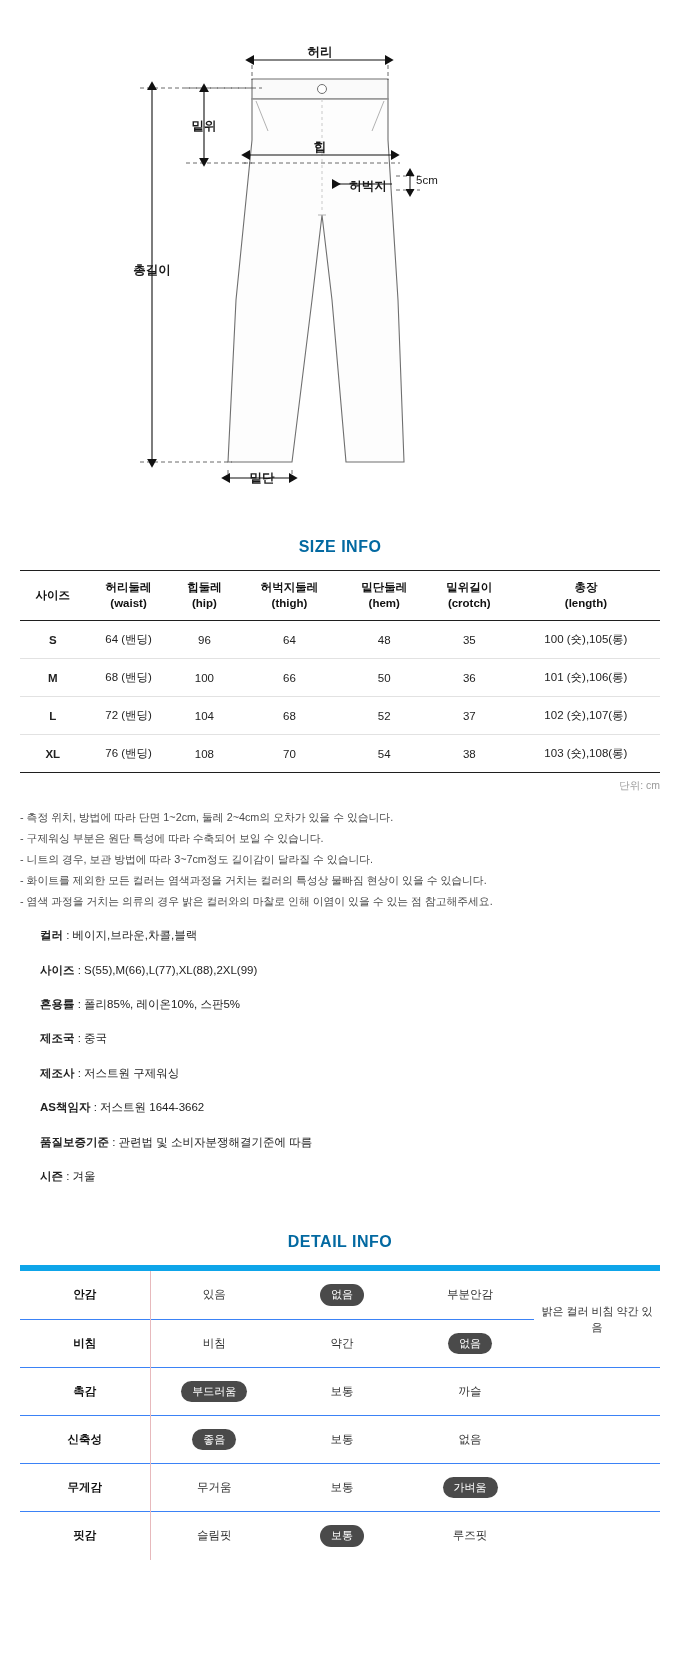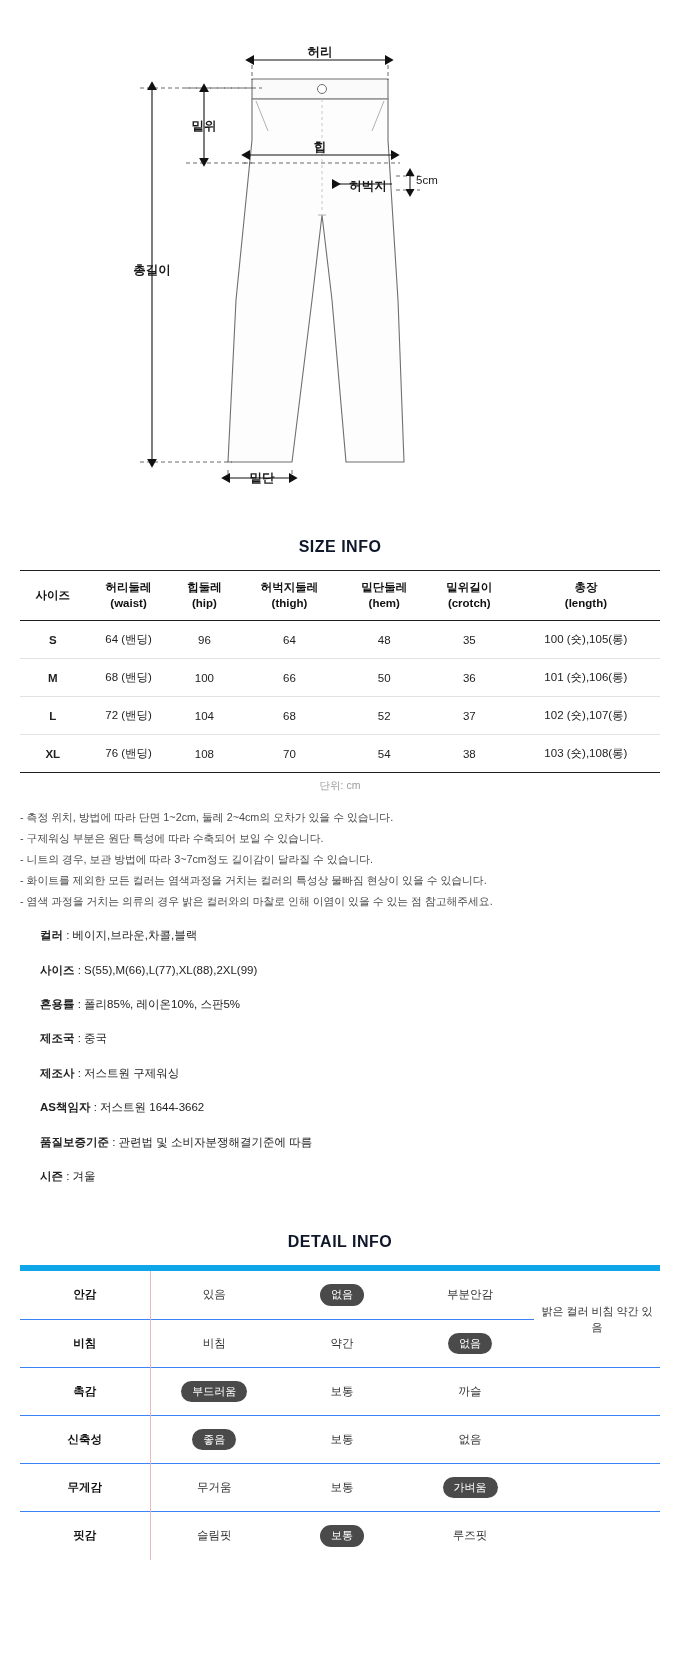--- a/index.html
+++ b/index.html
@@ -36,21 +36,21 @@
     fill: #1a1a1a;
     font-family: "Liberation Sans", sans-serif;
   }
 
   
   .sec-title {
     text-align: center;
     font-size: 16px;
     font-weight: bold;
     letter-spacing: 0.5px;
-    color: #0f172a;
+    color: #0369a1;
     margin: 0;
     padding: 18px 0 14px 0;
   }
 
   
   .size-table-wrap { padding: 0 0 0 0; }
   table.size-table {
     width: 640px;
     margin: 0 auto;
     border-collapse: collapse;
@@ -75,21 +75,21 @@
   }
   table.size-table tbody tr:last-child td {
     border-bottom: 1px solid #1f1f1f;
   }
   table.size-table tbody td.size-col {
     font-weight: bold;
   }
   .unit-note {
     width: 640px;
     margin: 6px auto 0 auto;
-    text-align: center;
+    text-align: right;
     font-size: 10.5px;
     color: #999;
   }
   .notes {
     width: 640px;
     margin: 14px auto 0 auto;
     font-size: 10.8px;
     line-height: 1.95;
     color: #4a4a4a;
   }

